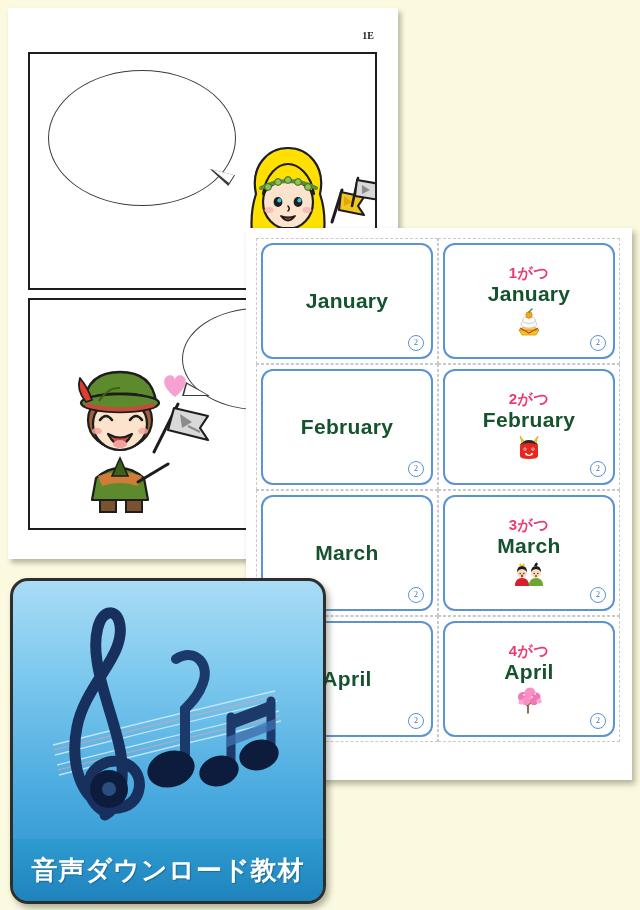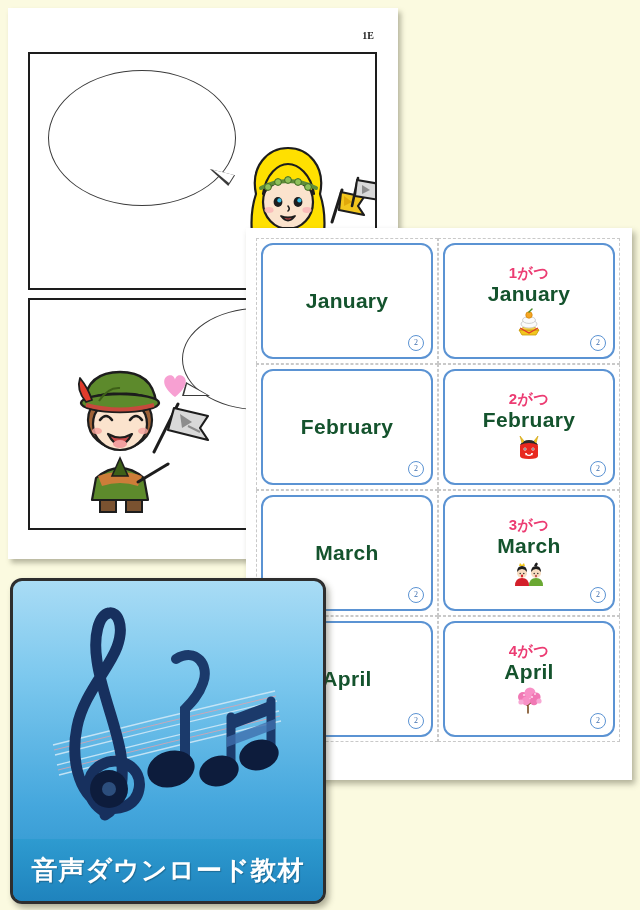--- a/index.html
+++ b/index.html
@@ -190,21 +190,21 @@
     line-height: 1;
   }
 
   
   #audio-tile {
     position: absolute;
     left: 10px;
     top: 578px;
     width: 310px;
     height: 320px;
-    border-radius: 12px;
+    border-radius: 18px;
     border: 3px solid #2e2e2e;
     background: linear-gradient(180deg, #a9dcf5 0%, #7cc8ee 30%, #45a7dd 70%, #2a8fc9 100%);
     box-shadow: 3px 4px 6px rgba(60,60,40,0.4);
     z-index: 3;
     overflow: hidden;
   }
   #audio-art {
     position: absolute;
     left: 0; top: 6px;
     width: 310px; height: 250px;

